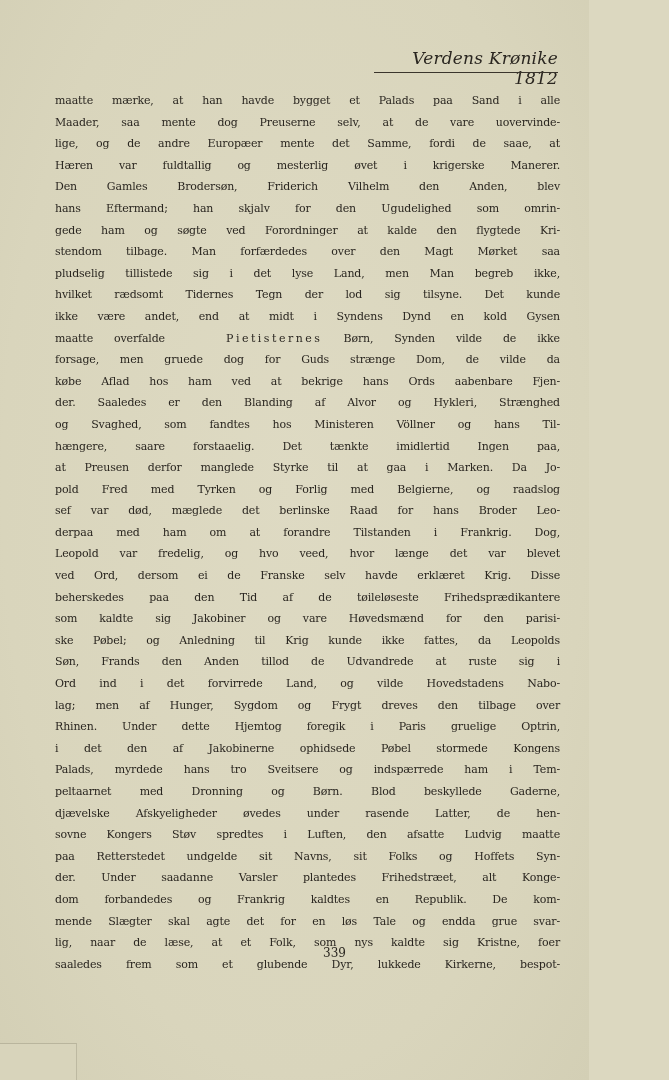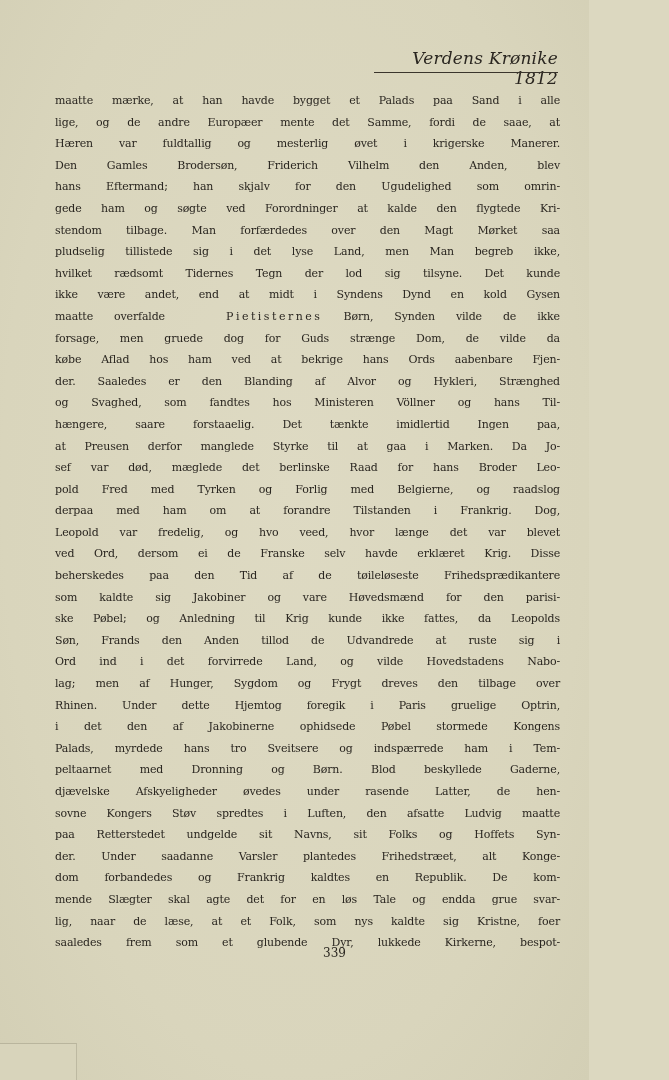--- a/index.html
+++ b/index.html
@@ -85,38 +85,39 @@
 </head>
 <body>
 
 <div class="page">
 
   <div class="running-head">Verdens Krønike 1812</div>
   <div class="head-rule"></div>
 
   <div class="body-text">
     <div class="line">maatte mærke, at han havde bygget et Palads paa Sand i alle</div>
+    <div class="line">Maader, saa mente dog Preuserne selv, at de vare uovervinde-</div>
     <div class="line">lige, og de andre Europæer mente det Samme, fordi de saae, at</div>
     <div class="line">Hæren var fuldtallig og mesterlig øvet i krigerske Manerer.</div>
     <div class="line">Den Gamles Brodersøn, Friderich Vilhelm den Anden, blev</div>
     <div class="line">hans Eftermand; han skjalv for den Ugudelighed som omrin-</div>
     <div class="line">gede ham og søgte ved Forordninger at kalde den flygtede Kri-</div>
     <div class="line">stendom tilbage. Man forfærdedes over den Magt Mørket saa</div>
     <div class="line">pludselig tillistede sig i det lyse Land, men Man begreb ikke,</div>
     <div class="line">hvilket rædsomt Tidernes Tegn der lod sig tilsyne. Det kunde</div>
     <div class="line">ikke være andet, end at midt i Syndens Dynd en kold Gysen</div>
     <div class="line spaced"><span>maatte overfalde </span><span class="sp">Pietisternes</span><span> Børn, Synden vilde de ikke</span></div>
     <div class="line">forsage, men gruede dog for Guds strænge Dom, de vilde da</div>
     <div class="line">købe Aflad hos ham ved at bekrige hans Ords aabenbare Fjen-</div>
     <div class="line">der. Saaledes er den Blanding af Alvor og Hykleri, Strænghed</div>
     <div class="line">og Svaghed, som fandtes hos Ministeren Völlner og hans Til-</div>
     <div class="line">hængere, saare forstaaelig. Det tænkte imidlertid Ingen paa,</div>
     <div class="line">at Preusen derfor manglede Styrke til at gaa i Marken. Da Jo-</div>
+    <div class="line">pold Fred med Tyrken og Forlig med Belgierne, og raadslog</div>
     <div class="line">sef var død, mæglede det berlinske Raad for hans Broder Leo-</div>
-    <div class="line">pold Fred med Tyrken og Forlig med Belgierne, og raadslog</div>
     <div class="line">derpaa med ham om at forandre Tilstanden i Frankrig. Dog,</div>
     <div class="line">Leopold var fredelig, og hvo veed, hvor længe det var blevet</div>
     <div class="line">ved Ord, dersom ei de Franske selv havde erklæret Krig. Disse</div>
     <div class="line">beherskedes paa den Tid af de tøileløseste Frihedsprædikantere</div>
     <div class="line">som kaldte sig Jakobiner og vare Høvedsmænd for den parisi-</div>
     <div class="line">ske Pøbel; og Anledning til Krig kunde ikke fattes, da Leopolds</div>
     <div class="line">Søn, Frands den Anden tillod de Udvandrede at ruste sig i</div>
     <div class="line">Ord ind i det forvirrede Land, og vilde Hovedstadens Nabo-</div>
     <div class="line">lag; men af Hunger, Sygdom og Frygt dreves den tilbage over</div>
     <div class="line">Rhinen. Under dette Hjemtog foregik i Paris gruelige Optrin,</div>

